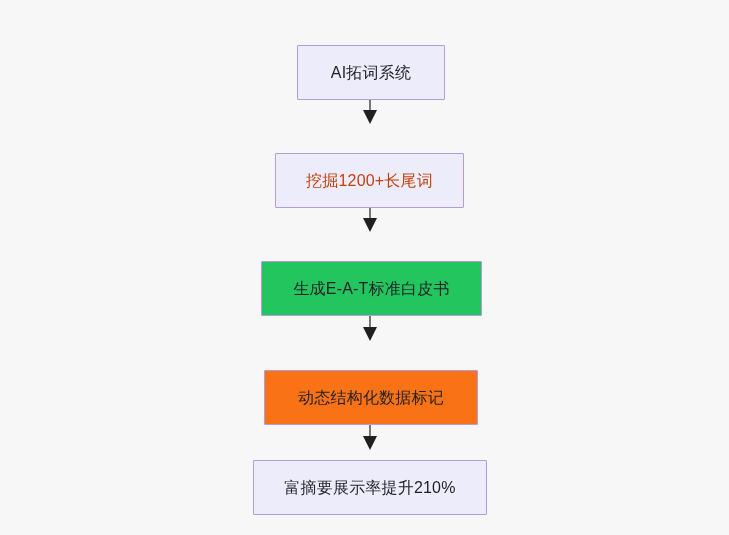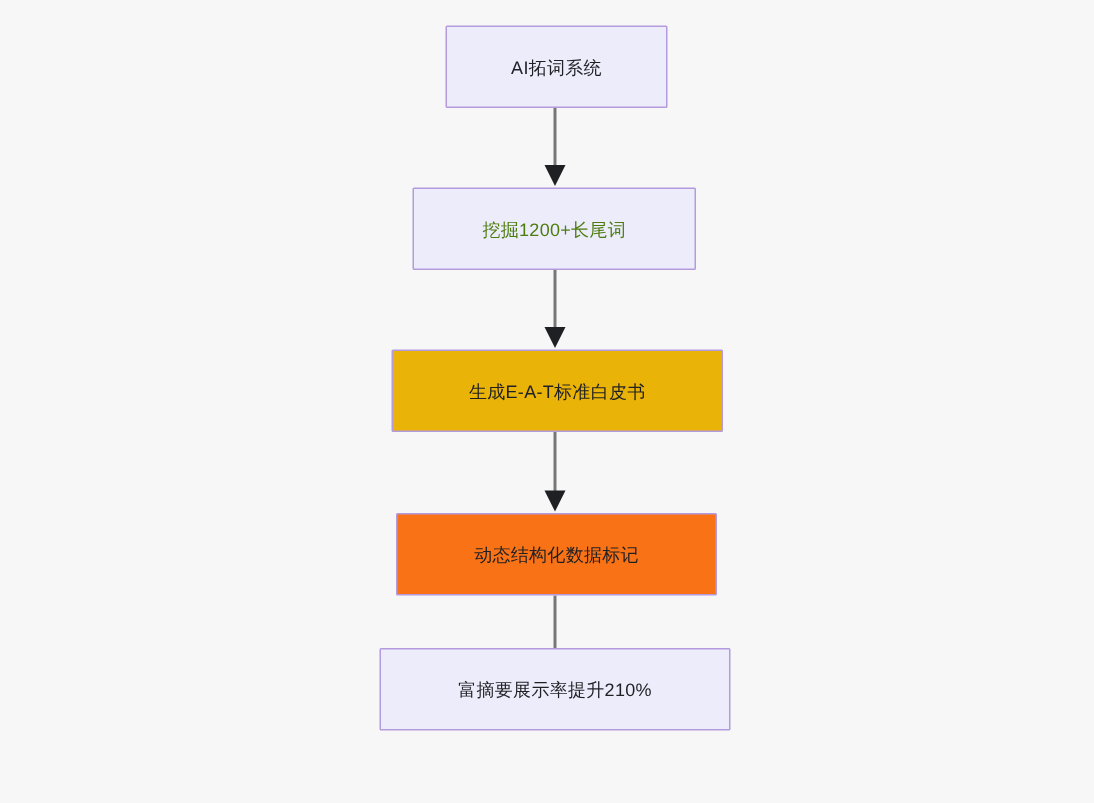--- a/index.html
+++ b/index.html
@@ -21,24 +21,25 @@
   .node {
     position: absolute;
     box-sizing: border-box;
     background: #ececfb;
     border: 1.6px solid #b49bdd;
     border-radius: 1px;
     display: flex;
     align-items: center;
     justify-content: center;
     color: #1f2024;
-    font-size: 12px;
+    font-size: 16px;
     line-height: 1;
     letter-spacing: 0.2px;
     white-space: nowrap;
+    margin-top: 28px;
   }
   .node-label {
     display: block;
     padding: 0 2px;
   }
   .edge {
     position: absolute;
     width: 0;
     height: 0;
     overflow: visible;
@@ -80,25 +81,25 @@
     <svg width="729" height="535">
       <line x1="370" y1="397" x2="370" y2="442" stroke="#777777" stroke-width="2"></line>
       <polygon points="370,450 363,436 377,436" fill="#1f2024"></polygon>
     </svg>
   </div>
 
   <div class="node" id="node-n1" style="left: 297px; top: 17px; width: 148px; height: 55px; background: rgb(236, 236, 251); border-color: rgb(180, 155, 221); color: rgb(31, 32, 36);">
     <span class="node-label">AI拓词系统</span>
   </div>
 
-  <div class="node" id="node-n2" style="left: 275px; top: 125px; width: 189px; height: 55px; background: rgb(236, 236, 251); border-color: rgb(180, 155, 221); color: #4d7c0f;">
+  <div class="node" id="node-n2" style="left: 275px; top: 125px; width: 189px; height: 55px; background: rgb(236, 236, 251); border-color: rgb(180, 155, 221); color: #c2410c;">
     <span class="node-label">挖掘1200+长尾词</span>
   </div>
 
-  <div class="node" id="node-n3" style="left: 261px; top: 233px; width: 221px; height: 55px; background: #eab308; border-color: rgb(180, 155, 221); color: rgb(31, 32, 36);">
+  <div class="node" id="node-n3" style="left: 261px; top: 233px; width: 221px; height: 55px; background: #22c55e; border-color: rgb(180, 155, 221); color: rgb(31, 32, 36);">
     <span class="node-label">生成E-A-T标准白皮书</span>
   </div>
 
   <div class="node" id="node-n4" style="left: 264px; top: 342px; width: 214px; height: 55px; background: #f97316; border-color: rgb(180, 155, 221); color: rgb(31, 32, 36);">
     <span class="node-label">动态结构化数据标记</span>
   </div>
 
   <div class="node" id="node-n5" style="left: 253px; top: 432px; width: 234px; height: 55px; background: rgb(236, 236, 251); border-color: rgb(180, 155, 221); color: rgb(31, 32, 36);">
     <span class="node-label">富摘要展示率提升210%</span>
   </div>

